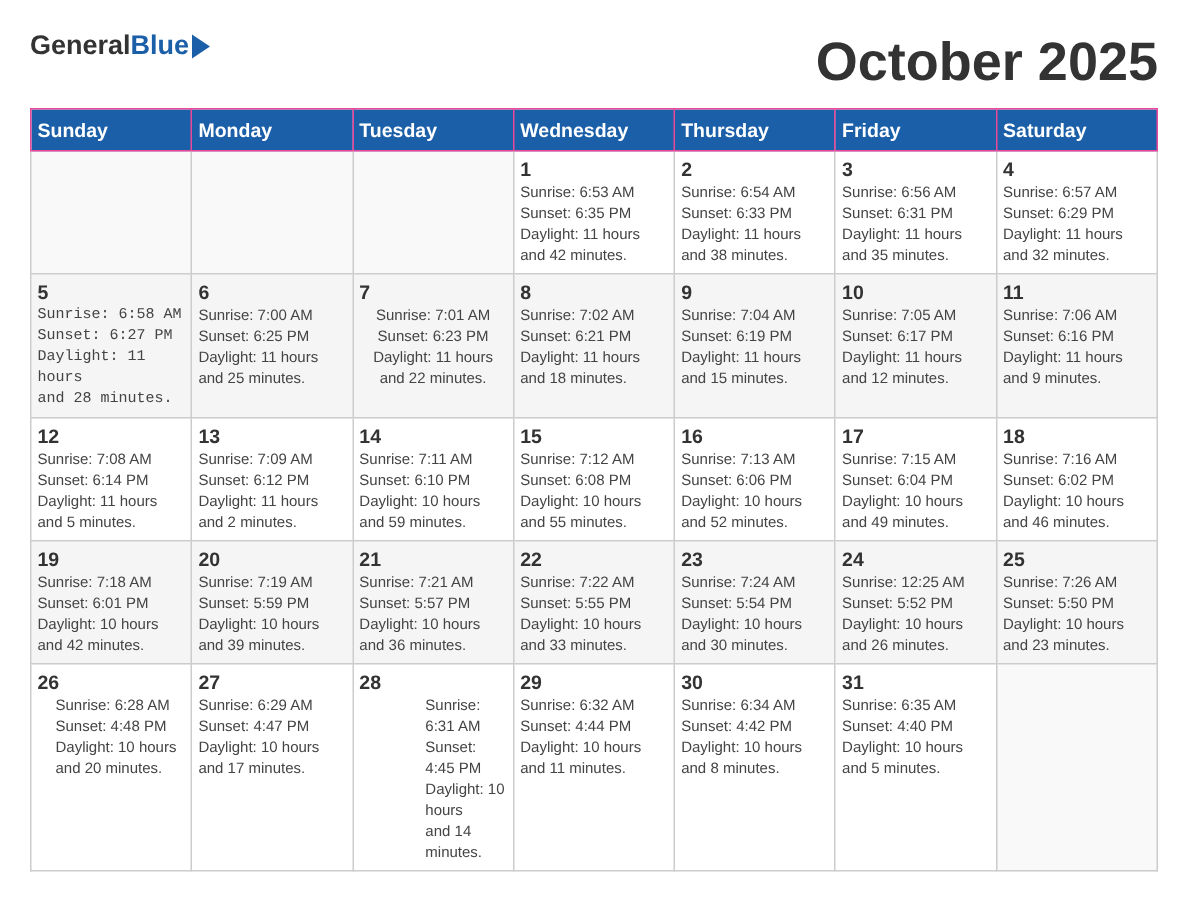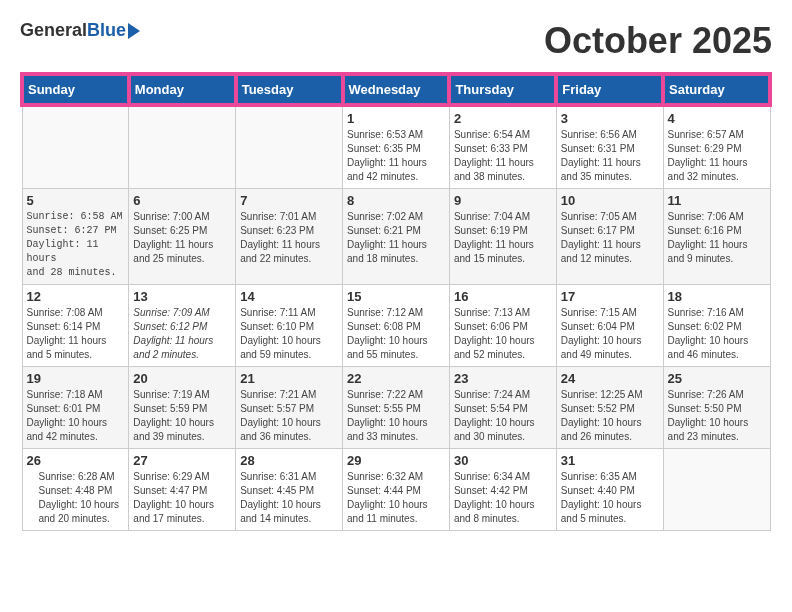--- a/index.html
+++ b/index.html
@@ -60,21 +60,21 @@
       width: 100%;
       border-collapse: collapse;
       border: 1px solid #ccc;
     }
     .calendar th {
       background-color: #1a5fa8;
       color: #fff;
       padding: 6px 4px;
       font-size: 13px;
       text-align: left;
-      border: 4px solid #ec4899;
+      border: 1px solid #ec4899;
     }
     .calendar td {
       border: 1px solid #ccc;
       vertical-align: top;
       padding: 4px;
       width: 107px;
       min-height: 80px;
       font-size: 10.5px;
       color: #333;
       background: #fff;
@@ -175,21 +175,21 @@
         </td>
         <td>
           <div class="day-number">6</div>
           <div class="day-info" style="white-space: pre-line;">Sunrise: 7:00 AM
 Sunset: 6:25 PM
 Daylight: 11 hours
 and 25 minutes.</div>
         </td>
         <td>
           <div class="day-number">7</div>
-          <div class="day-info" style="white-space: pre-line;">Sunrise: 7:01 AM
+          <div class="day-info" style="white-space: pre-line; text-align: center;">Sunrise: 7:01 AM
 Sunset: 6:23 PM
 Daylight: 11 hours
 and 22 minutes.</div>
         </td>
         <td>
           <div class="day-number">8</div>
           <div class="day-info" style="white-space: pre-line;">Sunrise: 7:02 AM
 Sunset: 6:21 PM
 Daylight: 11 hours
 and 18 minutes.</div>
@@ -219,21 +219,21 @@
       <tr>
         <td>
           <div class="day-number">12</div>
           <div class="day-info" style="white-space: pre-line;">Sunrise: 7:08 AM
 Sunset: 6:14 PM
 Daylight: 11 hours
 and 5 minutes.</div>
         </td>
         <td>
           <div class="day-number">13</div>
-          <div class="day-info" style="white-space: pre-line; font-style: italic;">Sunrise: 7:09 AM
+          <div class="day-info" style="white-space: pre-line;">Sunrise: 7:09 AM
 Sunset: 6:12 PM
 Daylight: 11 hours
 and 2 minutes.</div>
         </td>
         <td>
           <div class="day-number">14</div>
           <div class="day-info" style="white-space: pre-line;">Sunrise: 7:11 AM
 Sunset: 6:10 PM
 Daylight: 10 hours
 and 59 minutes.</div>
@@ -328,21 +328,21 @@
         </td>
         <td>
           <div class="day-number">27</div>
           <div class="day-info" style="white-space: pre-line;">Sunrise: 6:29 AM
 Sunset: 4:47 PM
 Daylight: 10 hours
 and 17 minutes.</div>
         </td>
         <td>
           <div class="day-number">28</div>
-          <div class="day-info" style="white-space: pre-line;">Sunrise: 6:31 AM
+          <div class="day-info" style="white-space: pre-line; margin-left: 44px;">Sunrise: 6:31 AM
 Sunset: 4:45 PM
 Daylight: 10 hours
 and 14 minutes.</div>
         </td>
         <td>
           <div class="day-number">29</div>
           <div class="day-info" style="white-space: pre-line;">Sunrise: 6:32 AM
 Sunset: 4:44 PM
 Daylight: 10 hours
 and 11 minutes.</div>

